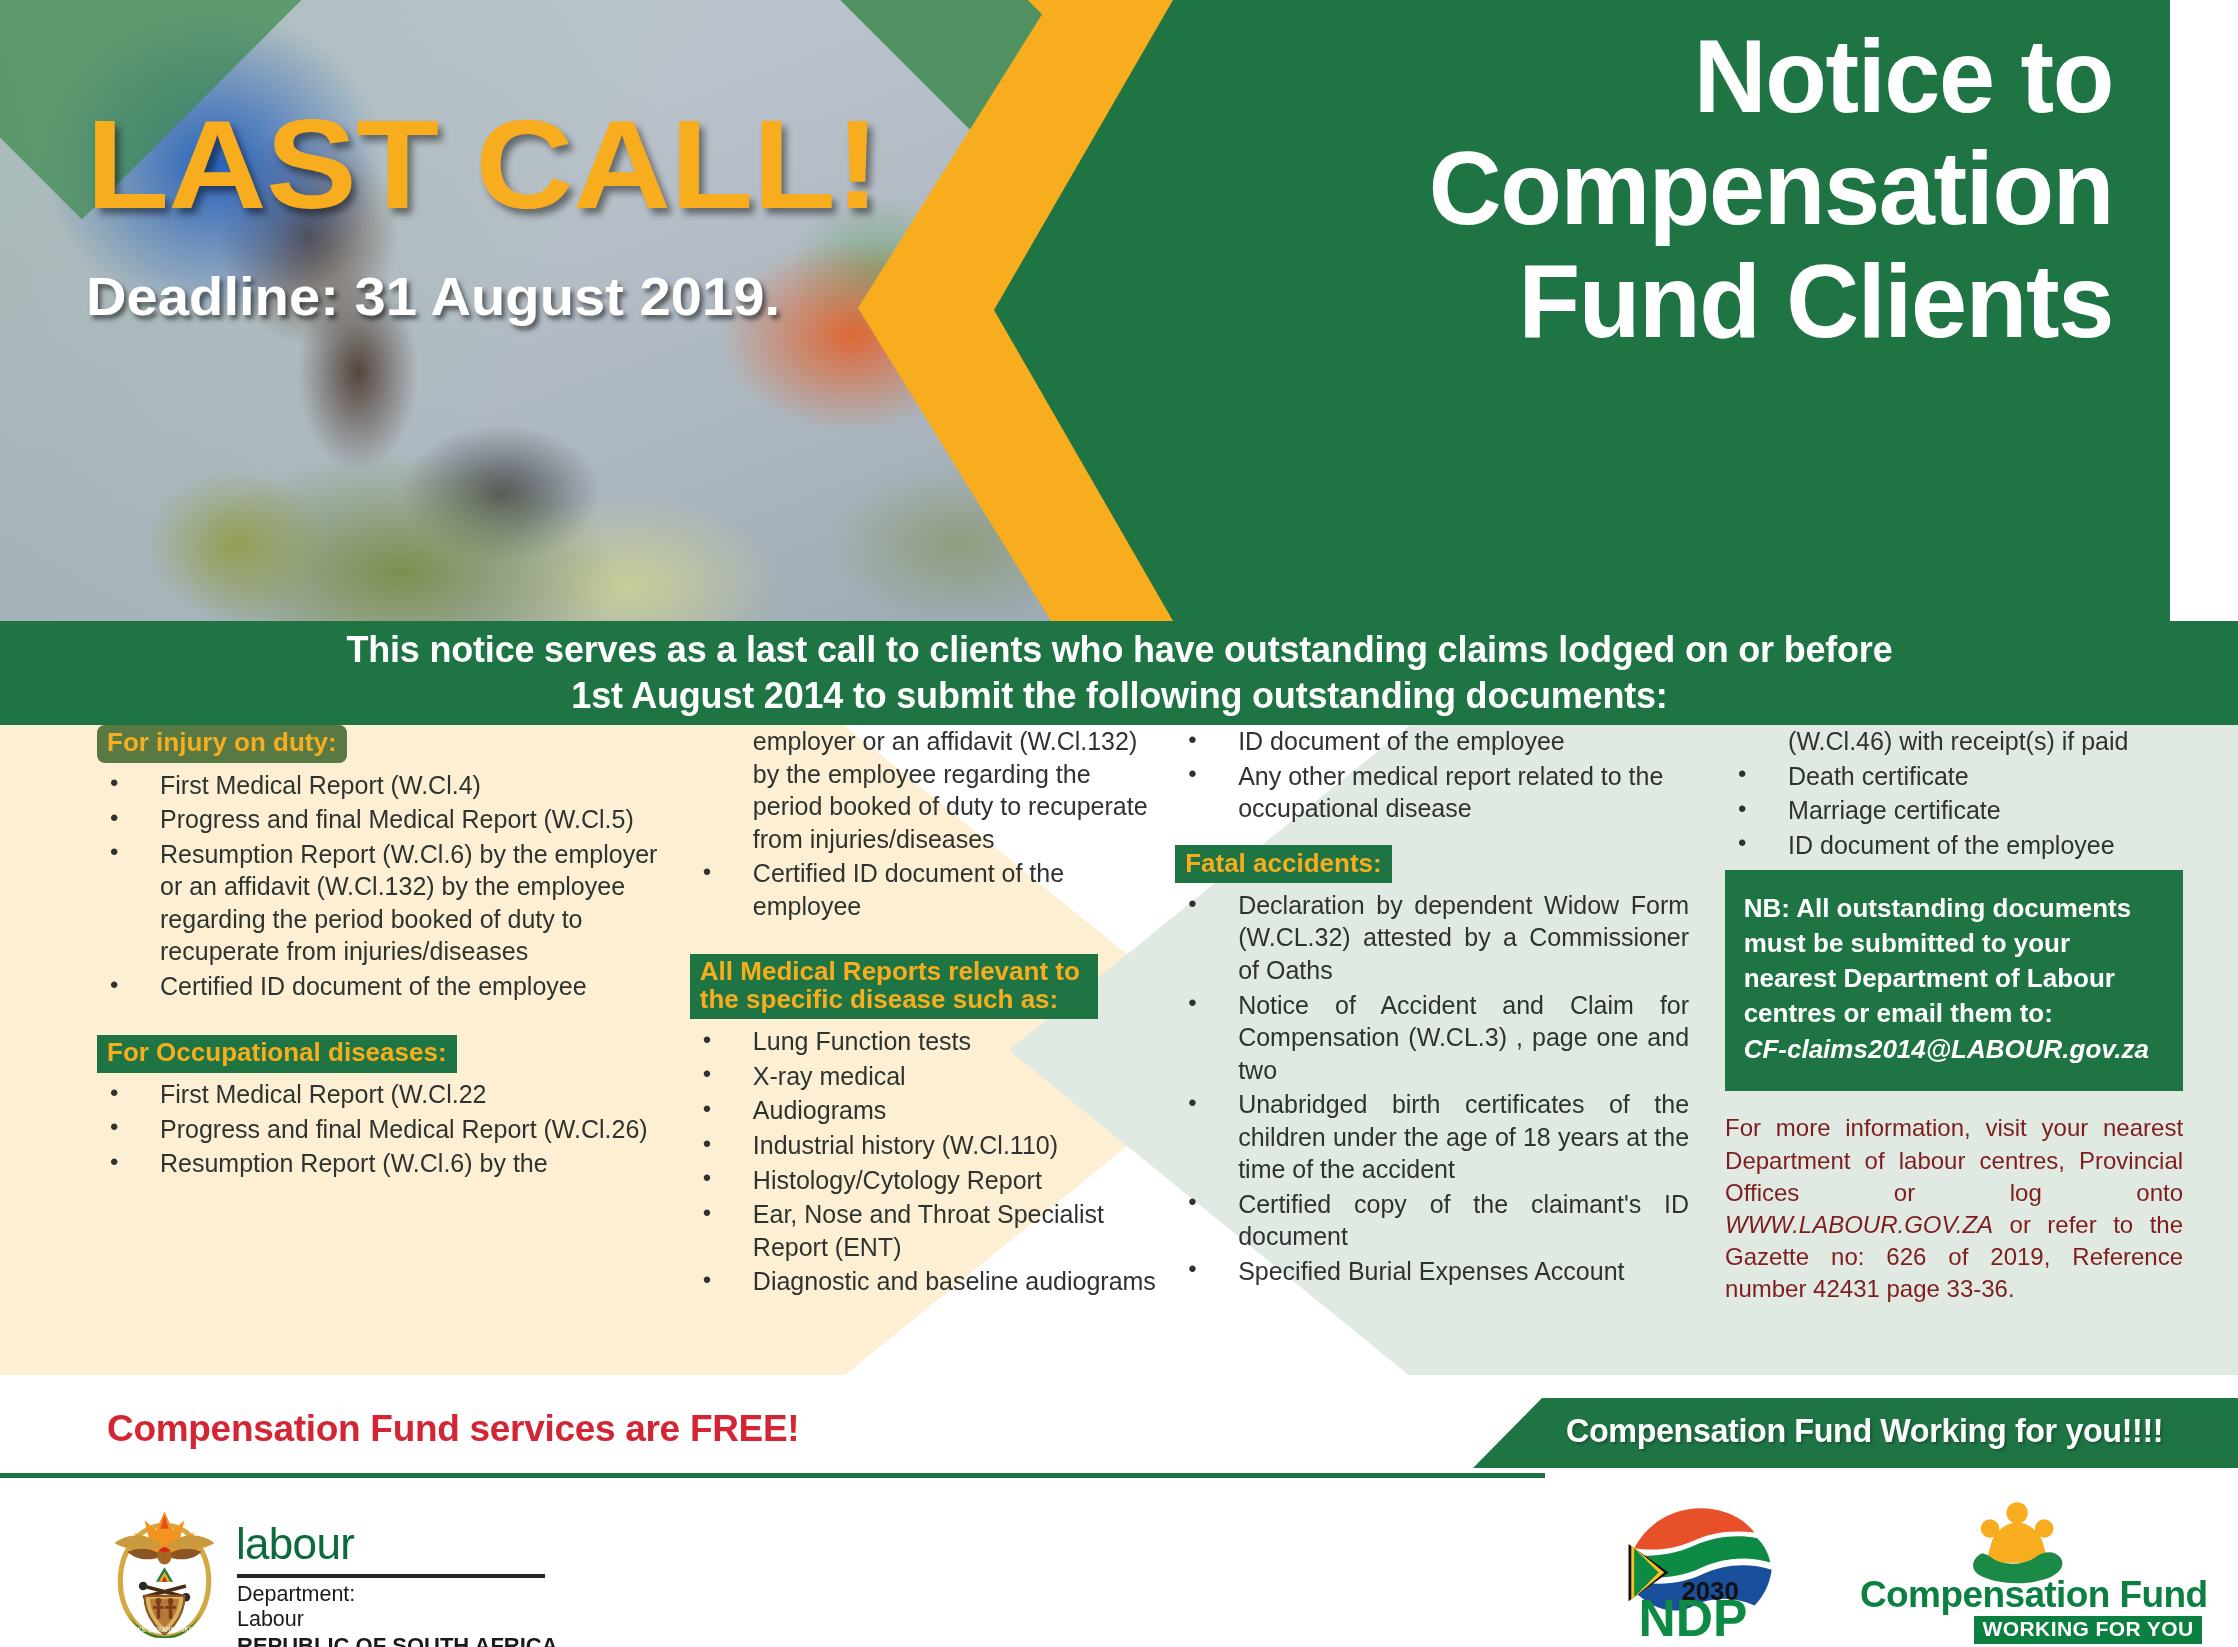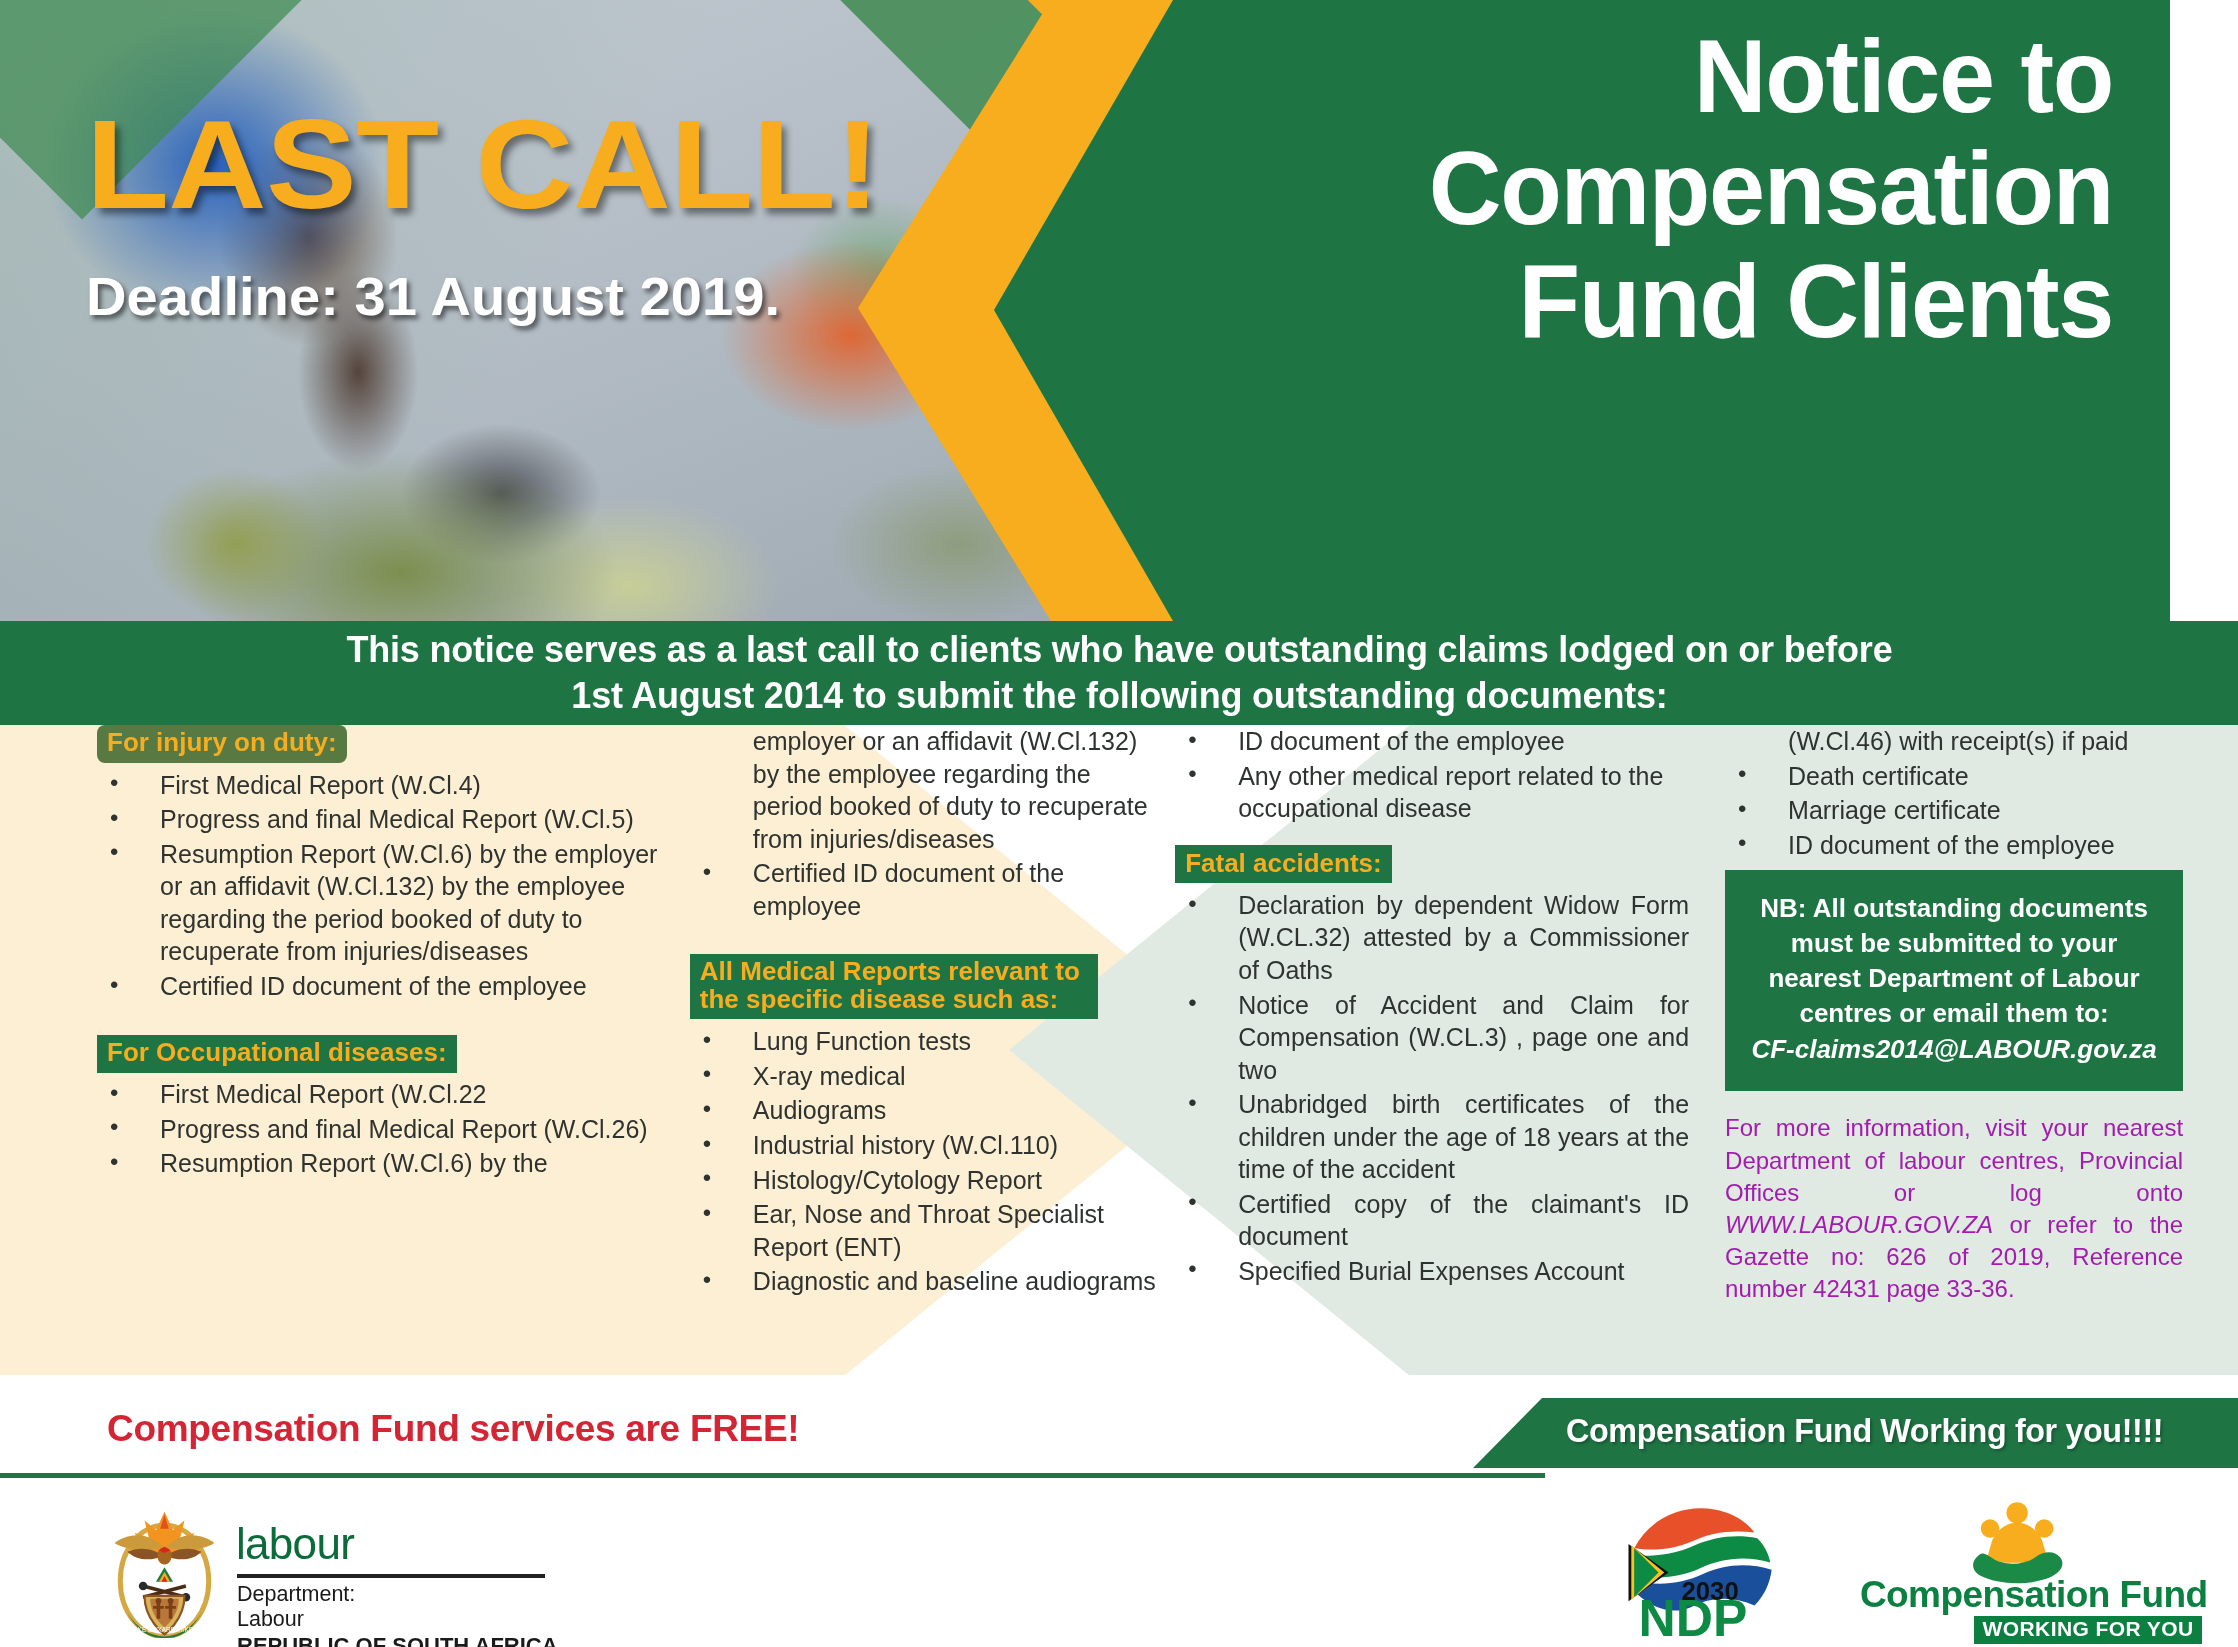--- a/index.html
+++ b/index.html
@@ -104,26 +104,26 @@
   }
   ul.bul li:before{content:"\2022";position:absolute;left:13px;top:-1.4px;font-size:24px;color:#2f3330;}
   ul.bul li.nobul{padding-left:63px;}
   ul.bul li.nobul:before{content:"";}
   .spacer{height:30px;}
   .spacer-sm{height:18.6px;}
   .just li{text-align:justify;}
 
   .nbbox{
     background:#1f7444;color:#ffffff;margin:8.6px 0 0 0;padding:21.5px 18.6px 24px 18.6px;
-    width:458px;box-sizing:border-box;text-align:center;
+    width:458px;box-sizing:border-box;text-align:left;
     font-family:"Liberation Sans", sans-serif;font-weight:bold;font-size:26px;line-height:1.34;
   }
   .nbbox .mail{font-style:italic;display:block;margin-top:1.4px;}
   .moreinfo{
-    width:458px;margin-top:21.5px;text-align:justify;color:#a21caf;
+    width:458px;margin-top:21.5px;text-align:justify;color:#7f1d1d;
     font-family:"Liberation Sans", sans-serif;font-size:24px;line-height:1.34;
   }
   .moreinfo .url{font-style:italic;}
 
   
   .freebar{position:absolute;left:0;top:1375px;width:2239px;height:114px;background:#ffffff;}
   .freebar .white-wedge{position:absolute;left:0;top:0;width:1559px;height:114px;background:#ffffff;}
   .freebar .greenstrip{
     position:absolute;left:1473px;top:23px;width:765px;height:70px;background:#1f7444;
     clip-path:polygon(69px 0, 765px 0, 765px 70px, 26px 70px, 0 70px);

